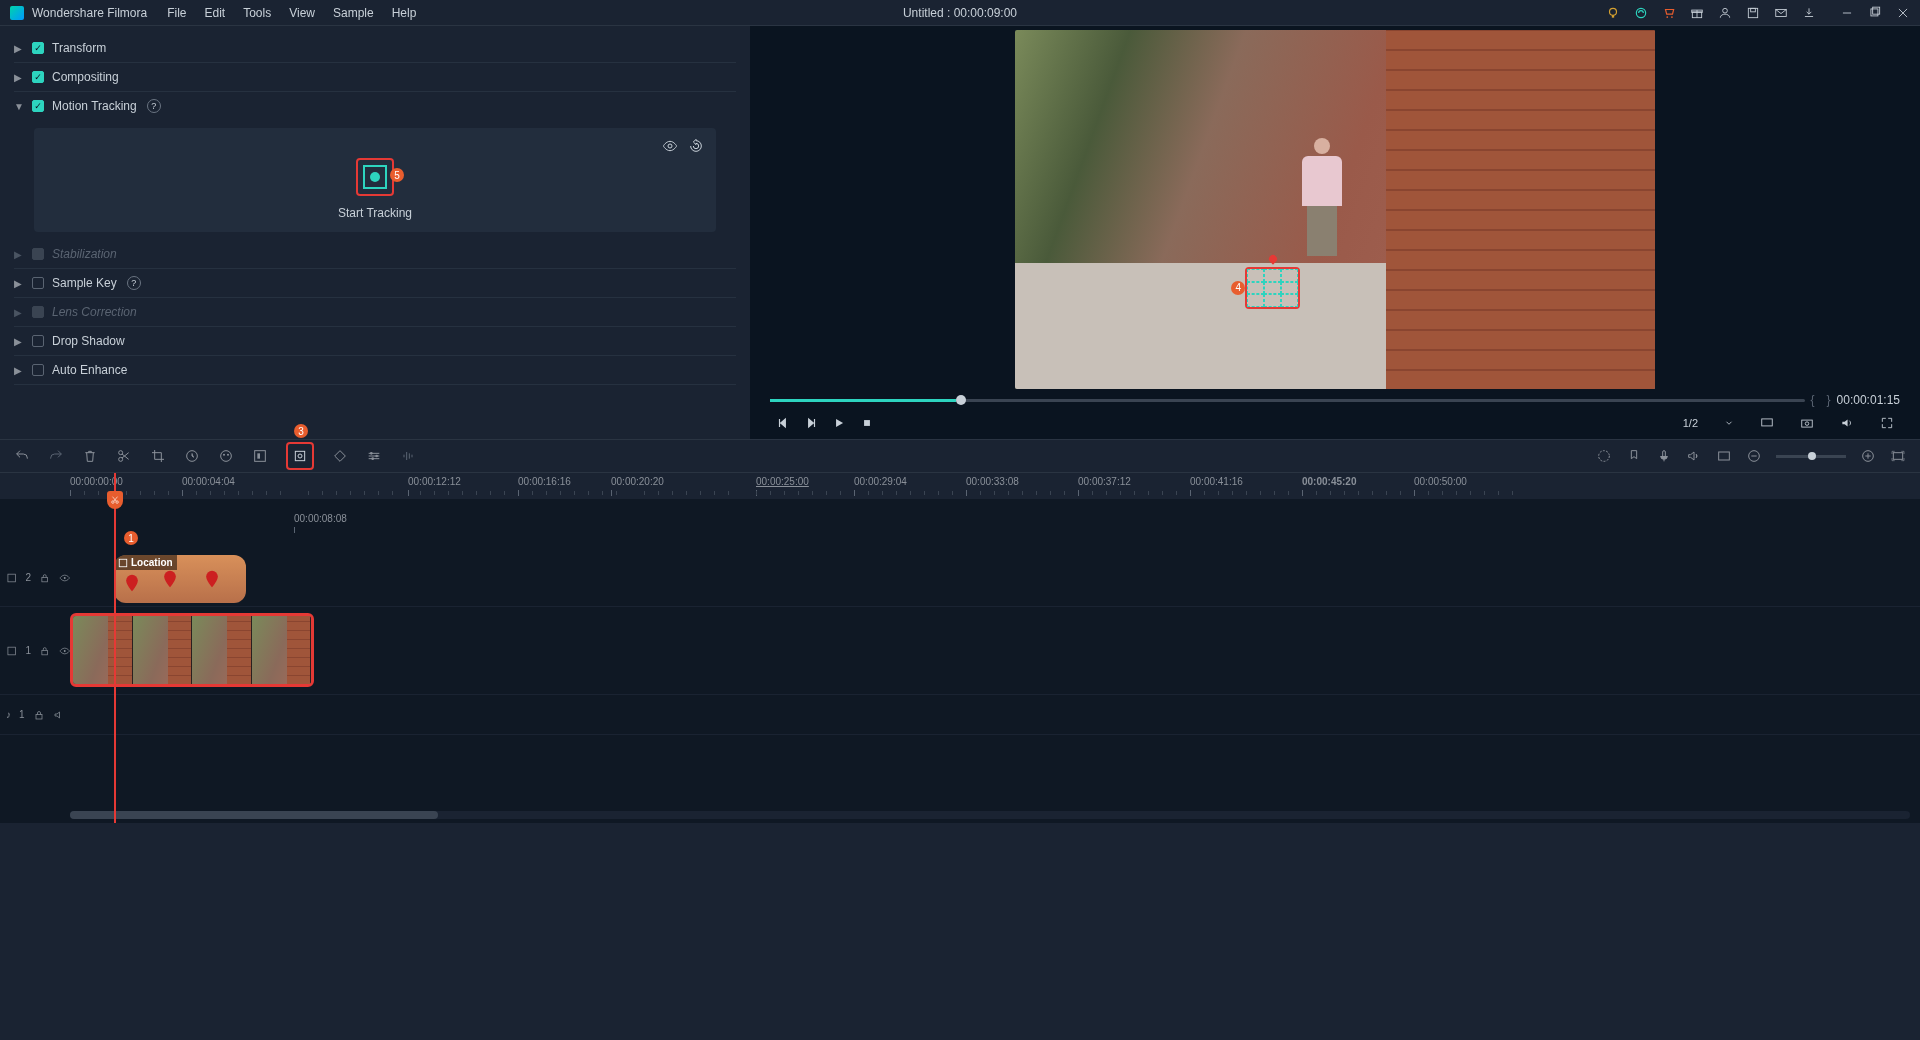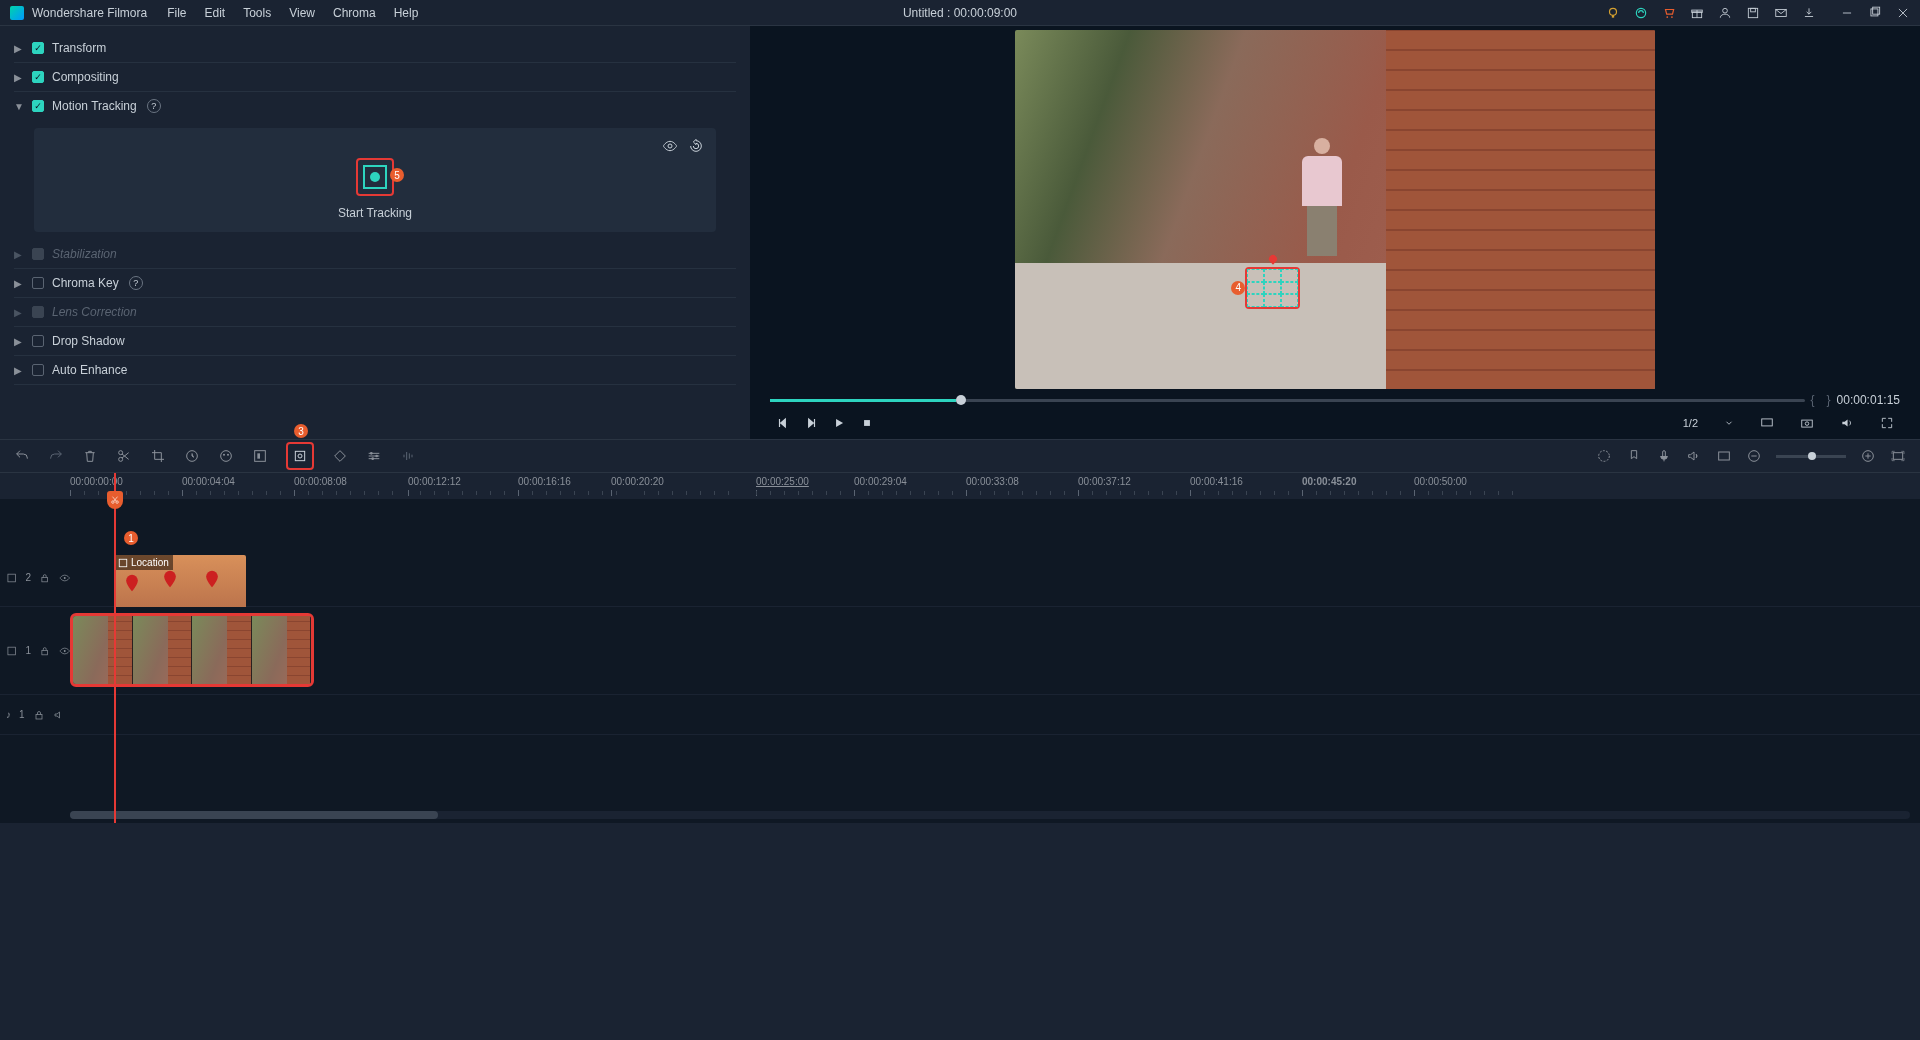--- a/index.html
+++ b/index.html
@@ -95,21 +95,21 @@
 .playhead-head { position: absolute; top: 18px; left: -7px; width: 16px; height: 18px; background: #e85d2e; border-radius: 3px 3px 8px 8px; display: flex; align-items: center; justify-content: center; }
 .playhead-head svg { width: 10px; height: 10px; fill: #fff; }
 
 .track-row { height: 68px; border-bottom: 1px solid #1a2332; display: flex; position: relative; }
 .track-row.short { height: 48px; }
 .track-row.audio { height: 40px; }
 .track-head { width: 70px; display: flex; align-items: center; gap: 8px; padding-left: 6px; font-size: 10px; color: #8a9099; }
 .track-head svg { width: 12px; height: 12px; fill: #8a9099; cursor: pointer; }
 .track-body { flex: 1; position: relative; background: #0f1824; }
 
-.clip-location { position: absolute; left: 44px; top: 6px; width: 132px; height: 60px; background: linear-gradient(#d8905a, #b8704a); border-radius: 2px; overflow: hidden; }
+.clip-location { position: absolute; left: 44px; top: 6px; width: 132px; height: 48px; background: linear-gradient(#d8905a, #b8704a); border-radius: 12px; overflow: hidden; font-weight: bold; }
 .clip-location-label { font-size: 10px; background: rgba(0,0,0,0.5); padding: 2px 4px; display: inline-flex; align-items: center; gap: 3px; color: #fff; }
 .pin-icon { display: inline-block; width: 20px; height: 28px; position: absolute; }
 .pin-icon svg { width: 100%; height: 100%; fill: #cc2020; }
 
 .clip-video { position: absolute; left: 0; top: 6px; width: 244px; height: 74px; border: 3px solid #e53935; border-radius: 6px; background: #4a3a30; overflow: hidden; display: flex; }
 .clip-video-thumb { flex: 1; background: linear-gradient(110deg, #7a8a5a 0%, #8a6a5a 50%, #aa6a5a 100%); border-right: 1px solid #2a2020; position: relative; }
 .clip-video-thumb::after { content: ""; position: absolute; right: 0; top: 0; bottom: 0; width: 40%; background: repeating-linear-gradient(0deg, #a0553a 0 8px, #8a4530 8px 9px); }
 .clip-video-label { position: absolute; top: 2px; left: 2px; font-size: 9px; background: rgba(0,0,0,0.6); padding: 1px 3px; color: #fff; display: flex; align-items: center; gap: 3px; }
 
 .tl-scrollbar { position: absolute; bottom: 4px; left: 70px; right: 10px; height: 8px; background: #1a2332; border-radius: 4px; }
@@ -119,21 +119,21 @@
 <body>
 
 <div class="titlebar">
   <div class="logo"></div>
   <div class="app-name">Wondershare Filmora</div>
   <div class="menu-items">
     <span>File</span>
     <span>Edit</span>
     <span>Tools</span>
     <span>View</span>
-    <span>Chroma</span>
+    <span>Sample</span>
     <span>Help</span>
   </div>
   <div class="title-center">Untitled : 00:00:09:00</div>
   <div class="title-right">
     <svg viewBox="0 0 24 24">
         <circle cx="12" cy="10" r="6" fill="none" stroke="#d4a030" stroke-width="2"></circle>
         <rect x="10" y="16" width="4" height="4" fill="#d4a030"></rect>
       </svg>
     <svg viewBox="0 0 24 24">
         <circle cx="12" cy="12" r="8" fill="none" stroke="#2dd4bf" stroke-width="2"></circle>
@@ -218,21 +218,21 @@
         </div>
       </div>
       <div class="prop-row">
         <span class="prop-arrow" style="color:#4a5462">▶</span>
         <span class="prop-check" style="background:#3a4452;border-color:#3a4452"></span>
         <span class="prop-label disabled">Stabilization</span>
       </div>
       <div class="prop-row">
         <span class="prop-arrow">▶</span>
         <span class="prop-check"></span>
-        <span class="prop-label">Chroma Key</span>
+        <span class="prop-label">Sample Key</span>
         <span class="prop-help">?</span>
       </div>
       <div class="prop-row">
         <span class="prop-arrow" style="color:#4a5462">▶</span>
         <span class="prop-check" style="background:#3a4452;border-color:#3a4452"></span>
         <span class="prop-label disabled">Lens Correction</span>
       </div>
       <div class="prop-row">
         <span class="prop-arrow">▶</span>
         <span class="prop-check"></span>
@@ -419,21 +419,21 @@
       <div class="ruler-minor" style="left: 154px;"></div>
       <div class="ruler-minor" style="left: 168px;"></div>
       <div class="ruler-tick" style="left: 182px;">00:00:04:04</div>
       <div class="ruler-minor" style="left: 196px;"></div>
       <div class="ruler-minor" style="left: 210px;"></div>
       <div class="ruler-minor" style="left: 224px;"></div>
       <div class="ruler-minor" style="left: 238px;"></div>
       <div class="ruler-minor" style="left: 252px;"></div>
       <div class="ruler-minor" style="left: 266px;"></div>
       <div class="ruler-minor" style="left: 280px;"></div>
-      <div class="ruler-tick" style="left: 294px;">00:00:08:08</div>
+      <div class="ruler-tick" style="left: 294px; margin-top: 37px;">00:00:08:08</div>
       <div class="ruler-minor" style="left: 308px;"></div>
       <div class="ruler-minor" style="left: 322px;"></div>
       <div class="ruler-minor" style="left: 336px;"></div>
       <div class="ruler-minor" style="left: 350px;"></div>
       <div class="ruler-minor" style="left: 364px;"></div>
       <div class="ruler-minor" style="left: 378px;"></div>
       <div class="ruler-minor" style="left: 392px;"></div>
       <div class="ruler-tick" style="left: 408px;">00:00:12:12</div>
       <div class="ruler-minor" style="left: 420px;"></div>
       <div class="ruler-minor" style="left: 434px;"></div>

